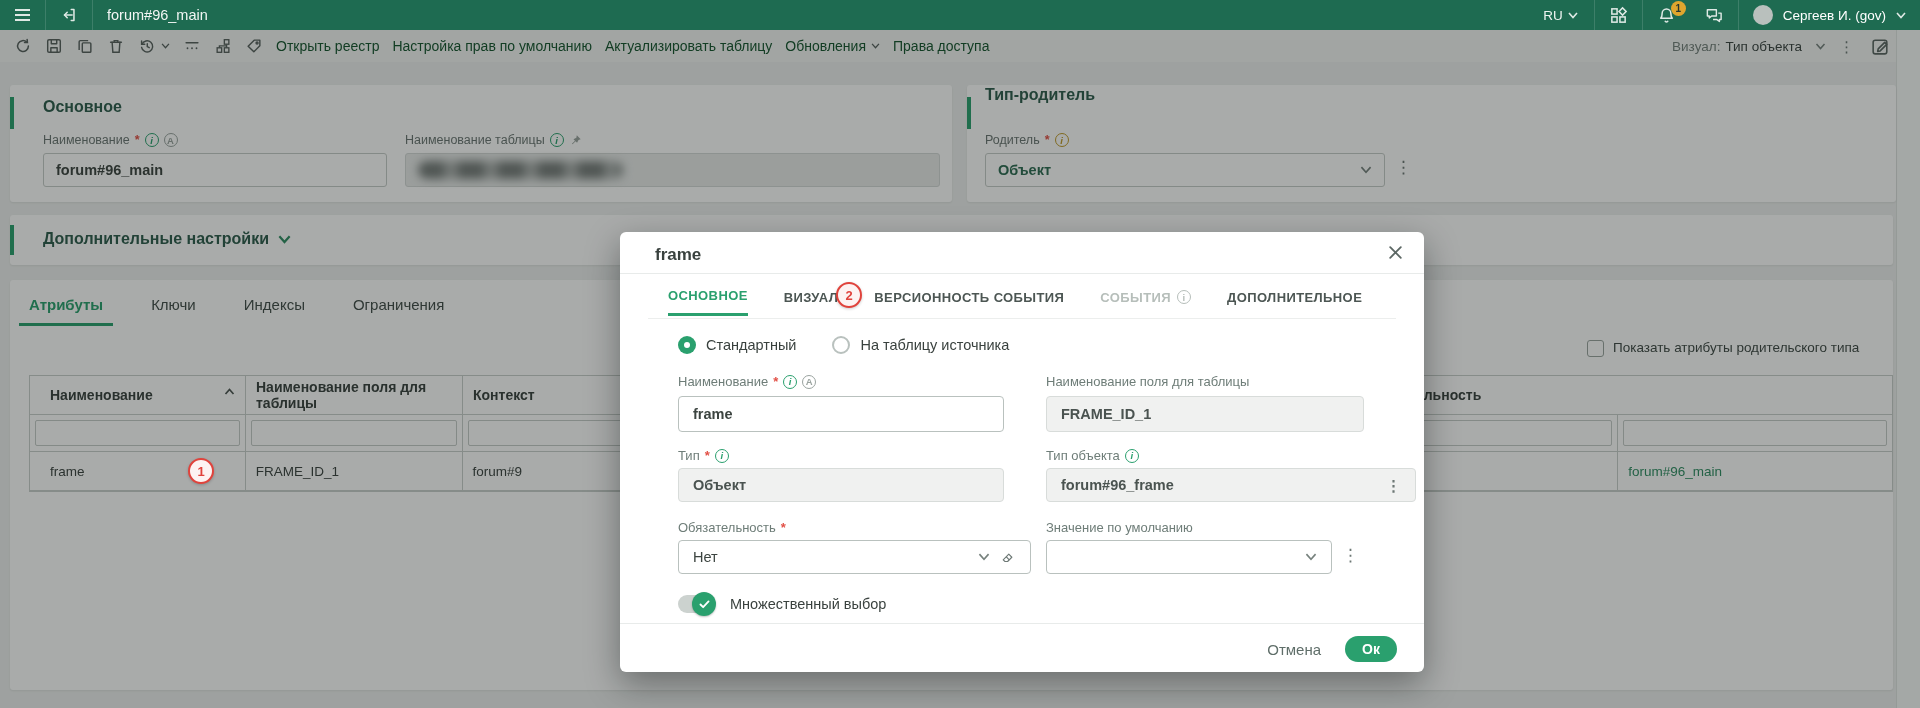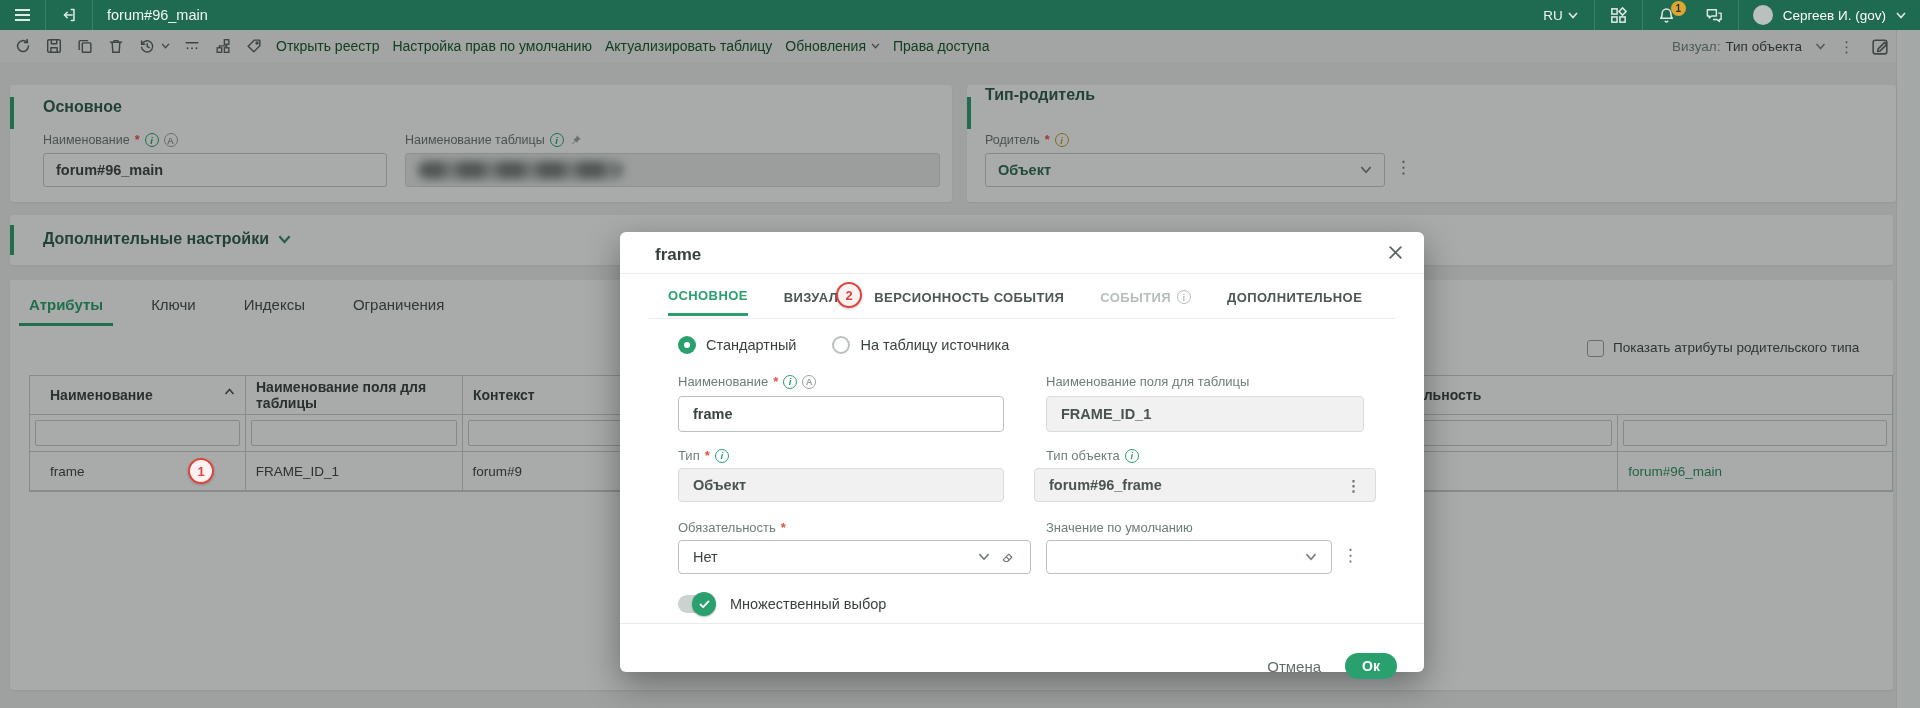--- a/index.html
+++ b/index.html
@@ -102,21 +102,21 @@
   .m-input{position:absolute;height:36px;border:1px solid #b9c1be;border-radius:4px;background:#fff;
            display:flex;align-items:center;padding:0 14px;font-size:14.5px;color:#3c4440;font-weight:600}
   .m-input.disabled{background:#f0f1f0;border-color:#d8dcda;font-weight:700;color:#4a5350}
   .m-input .tail{margin-left:auto;display:flex;align-items:center;gap:10px}
   .toggle-row{position:absolute;left:58px;top:363px;display:flex;align-items:center}
   .tg-track{width:36px;height:18px;border-radius:9px;background:#ccd2cf;position:relative}
   .tg-knob{position:absolute;left:14px;top:-3px;width:24px;height:24px;border-radius:50%;background:var(--brand);
            display:flex;align-items:center;justify-content:center;color:#fff;box-shadow:0 1px 2px rgba(0,0,0,.25)}
   .toggle-label{margin-left:16px;font-size:14.5px;color:#39413e}
   .m-footer-line{position:absolute;left:0;top:391px;width:100%;height:1px;background:#e8ebea}
-  .m-footer{position:absolute;right:27px;top:421px;display:flex;align-items:center;gap:24px}
+  .m-footer{position:absolute;right:27px;top:404px;display:flex;align-items:center;gap:24px}
   .btn-cancel{font-size:15px;color:#5f6e69}
   .btn-ok{background:var(--brand);color:#fff;font-size:14px;font-weight:700;border-radius:14px;
           padding:5px 17px;border:none}
   
   .anno{position:absolute;width:26px;height:26px;border-radius:50%;background:#fdf3f2;
         border:2px solid var(--annotation-red);color:var(--annotation-red);font-size:13px;font-weight:700;
         display:flex;align-items:center;justify-content:center;z-index:300;box-shadow:0 1px 3px rgba(0,0,0,.2)}
 </style>
 </head>
 <body>
@@ -462,21 +462,21 @@
       <span class="req">*</span>
     <span class="cinfo">i</span>
   </div>
   <div class="m-input disabled" style="left:58px;top:236px;width:326px;height:34px">
     <span>Объект</span>
   </div>
   <div class="m-label" style="left:426px;top:216px">
     <span>Тип объекта</span>
     <span class="cinfo">i</span>
   </div>
-  <div class="m-input disabled" style="left:414px;top:236px;width:342px;height:34px">
+  <div class="m-input disabled" style="left:426px;top:236px;width:370px;height:34px">
     <span>forum#96_frame</span>
     <span class="tail">
         <span class="kebab">⋮</span>
       </span>
   </div>
 
   <div class="m-label" style="left:58px;top:288px">
     <span>Обязательность</span>
       <span class="req">*</span>
   </div>

